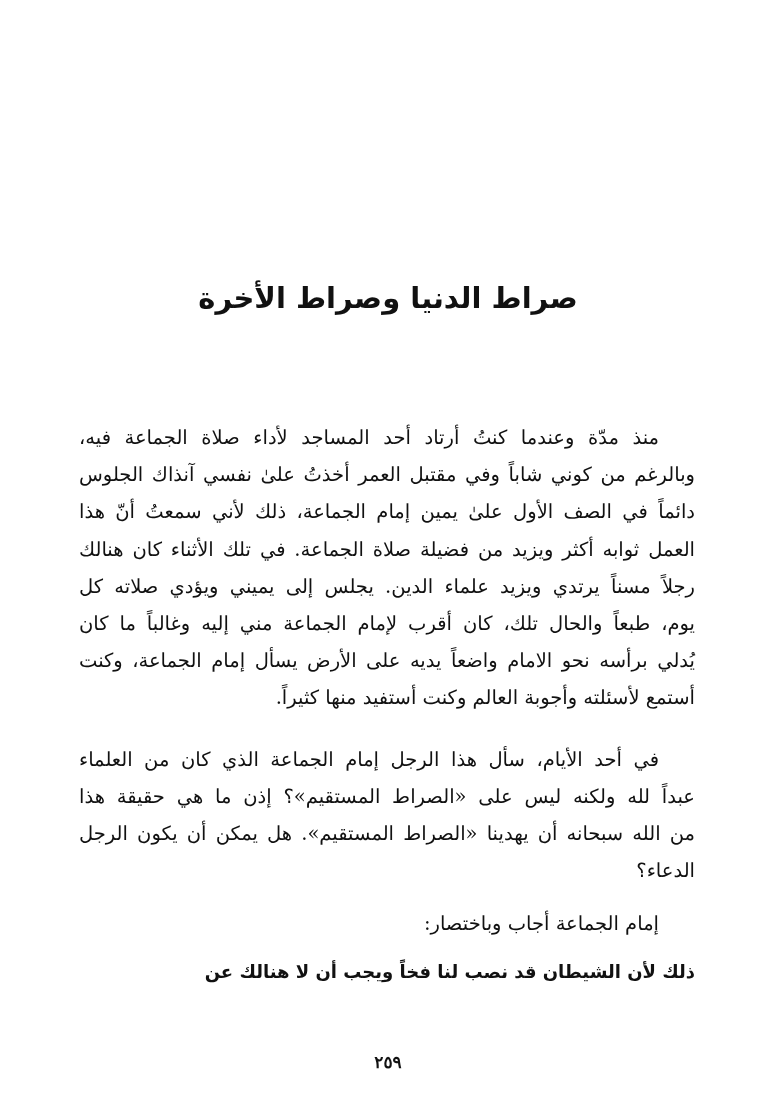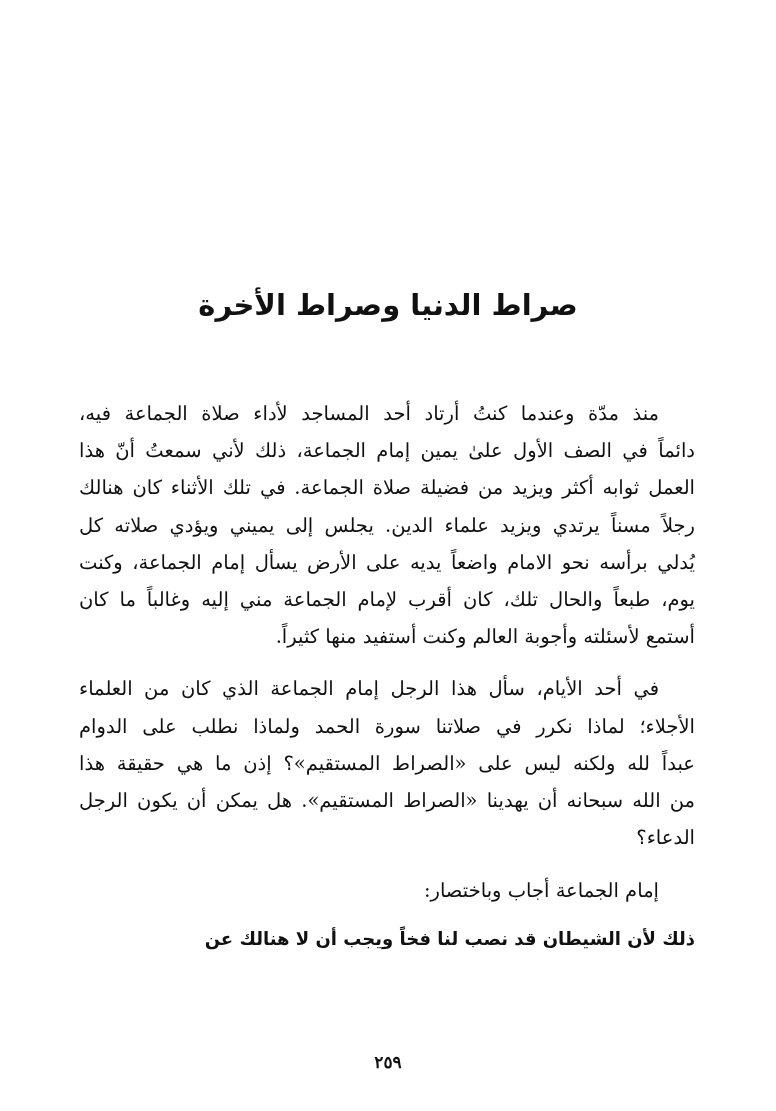--- a/index.html
+++ b/index.html
@@ -17,21 +17,21 @@
     }
     .page {
       position: absolute;
       left: 0; top: 0;
       width: 776px;
       height: 1111px;
       background: #ffffff;
     }
     .chapter-title {
       position: absolute;
-      top: 283px;
+      top: 276px;
       left: 0;
       width: 776px;
       text-align: center;
       font-family: "DejaVu Sans", "Liberation Sans", sans-serif;
       font-weight: bold;
       font-size: 29px;
       line-height: 44px;
       margin: 0;
       direction: rtl;
     }
@@ -57,20 +57,21 @@
       display: block;
       text-align: justify;
       text-align-last: justify;
       white-space: nowrap;
     }
     .line.last {
       text-align-last: right;
     }
     .line.indent {
       padding-right: 36px;
+      margin-top: 24px;
     }
     .para-single {
       margin: 16px 0 0 0;
       padding-right: 36px;
       text-align: center;
     }
     .para-bold {
       margin: 10px 0 0 0;
       text-align: right;
       font-family: "DejaVu Sans", "Liberation Sans", sans-serif;
@@ -93,31 +94,31 @@
 <body>
 
 <div class="page">
 
   <h1 class="chapter-title">صراط الدنيا وصراط الأخرة</h1>
 
   <div class="body-text">
 
     <p class="para" style="text-indent:0">
       <span class="line indent">منذ مدّة وعندما كنتُ أرتاد أحد المساجد لأداء صلاة الجماعة فيه،</span>
+      <span class="line">وبالرغم من كوني شاباً وفي مقتبل العمر أخذتُ علىٰ نفسي آنذاك الجلوس</span>
       <span class="line">دائماً في الصف الأول علىٰ يمين إمام الجماعة، ذلك لأني سمعتُ أنّ هذا</span>
       <span class="line">العمل ثوابه أكثر ويزيد من فضيلة صلاة الجماعة. في تلك الأثناء كان هنالك</span>
       <span class="line">رجلاً مسناً يرتدي ويزيد علماء الدين. يجلس إلى يميني ويؤدي صلاته كل</span>
+      <span class="line">يوم، طبعاً والحال تلك، كان أقرب لإمام الجماعة مني إليه وغالباً ما كان</span>
       <span class="line">يُدلي برأسه نحو الامام واضعاً يديه على الأرض يسأل إمام الجماعة، وكنت</span>
-      <span class="line">يوم، طبعاً والحال تلك، كان أقرب لإمام الجماعة مني إليه وغالباً ما كان</span>
       <span class="line last">أستمع لأسئلته وأجوبة العالم وكنت أستفيد منها كثيراً.</span>
     </p>
 
     <p class="para gap" style="text-indent:0">
       <span class="line indent">في أحد الأيام، سأل هذا الرجل إمام الجماعة الذي كان من العلماء</span>
-      <span class="line">الأجلاء؛ لماذا نكرر في صلاتنا سورة الحمد ولماذا نطلب على الدوام</span>
       <span class="line">عبداً لله ولكنه ليس على «الصراط المستقيم»؟ إذن ما هي حقيقة هذا</span>
       <span class="line">من الله سبحانه أن يهدينا «الصراط المستقيم». هل يمكن أن يكون الرجل</span>
       <span class="line last">الدعاء؟</span>
     </p>
 
     <p class="para-single">إمام الجماعة أجاب وباختصار:</p>
 
     <p class="para-bold">ذلك لأن الشيطان قد نصب لنا فخاً ويجب أن لا هنالك عن</p>
 
   </div>

